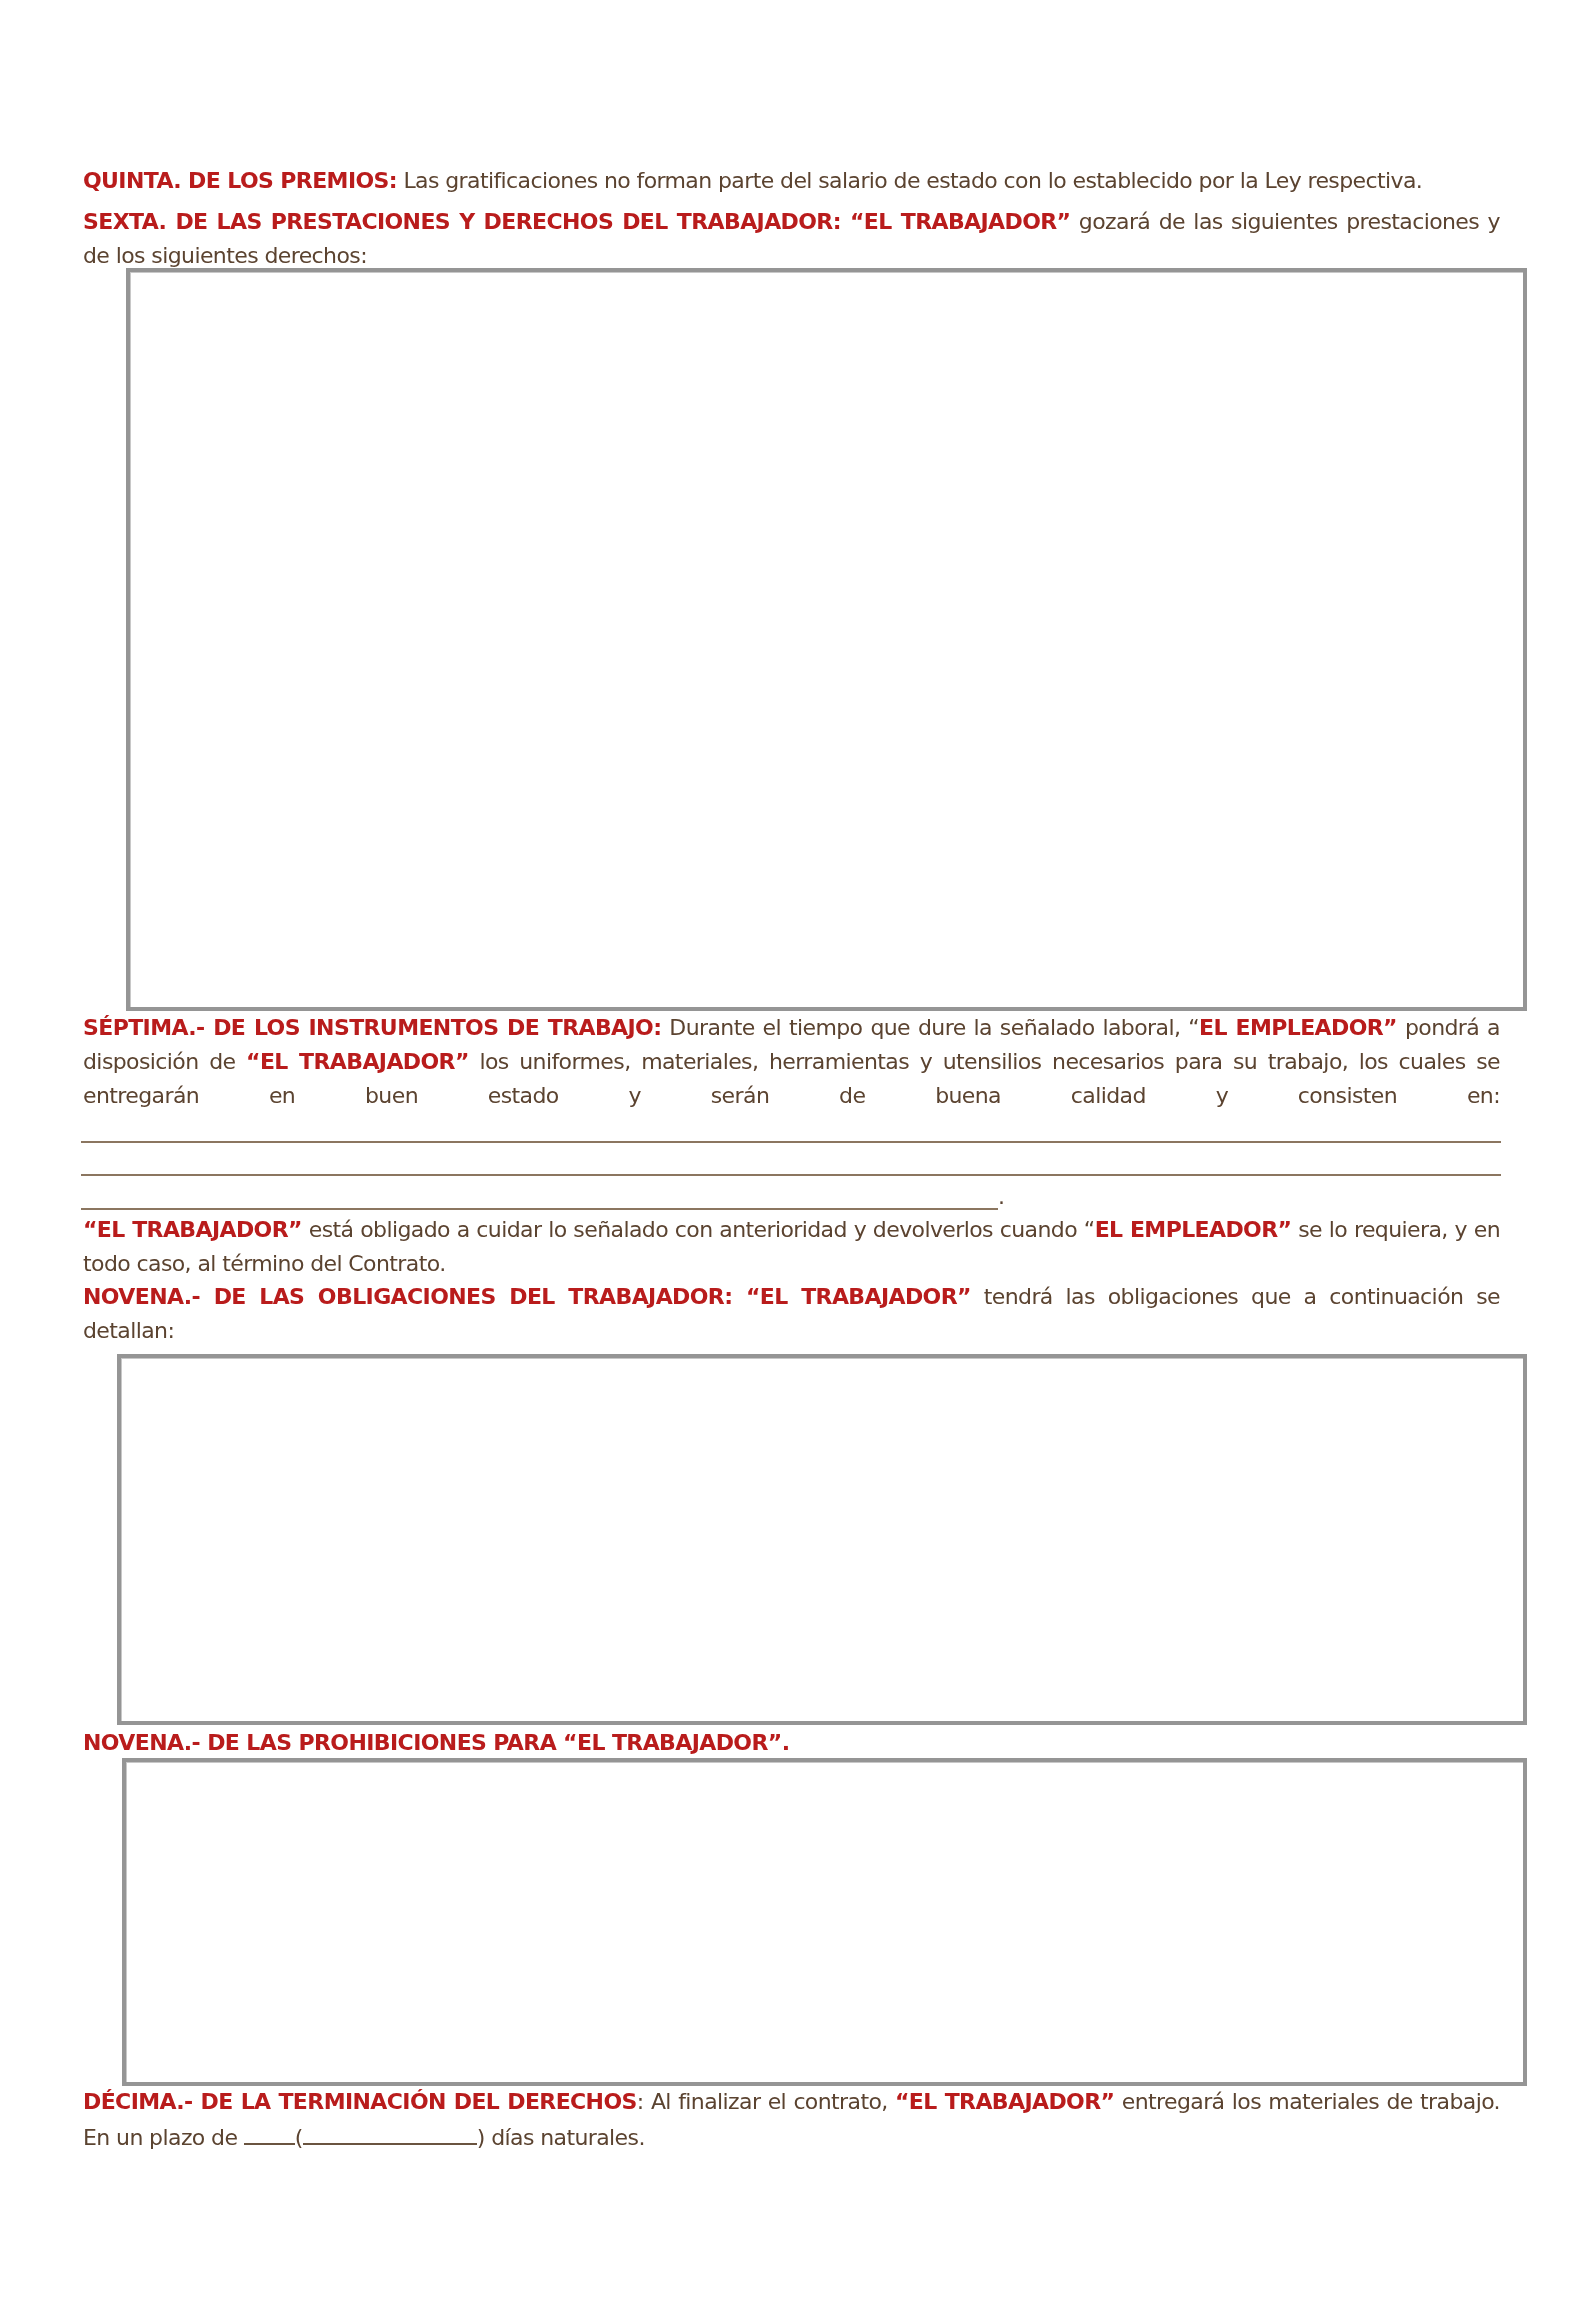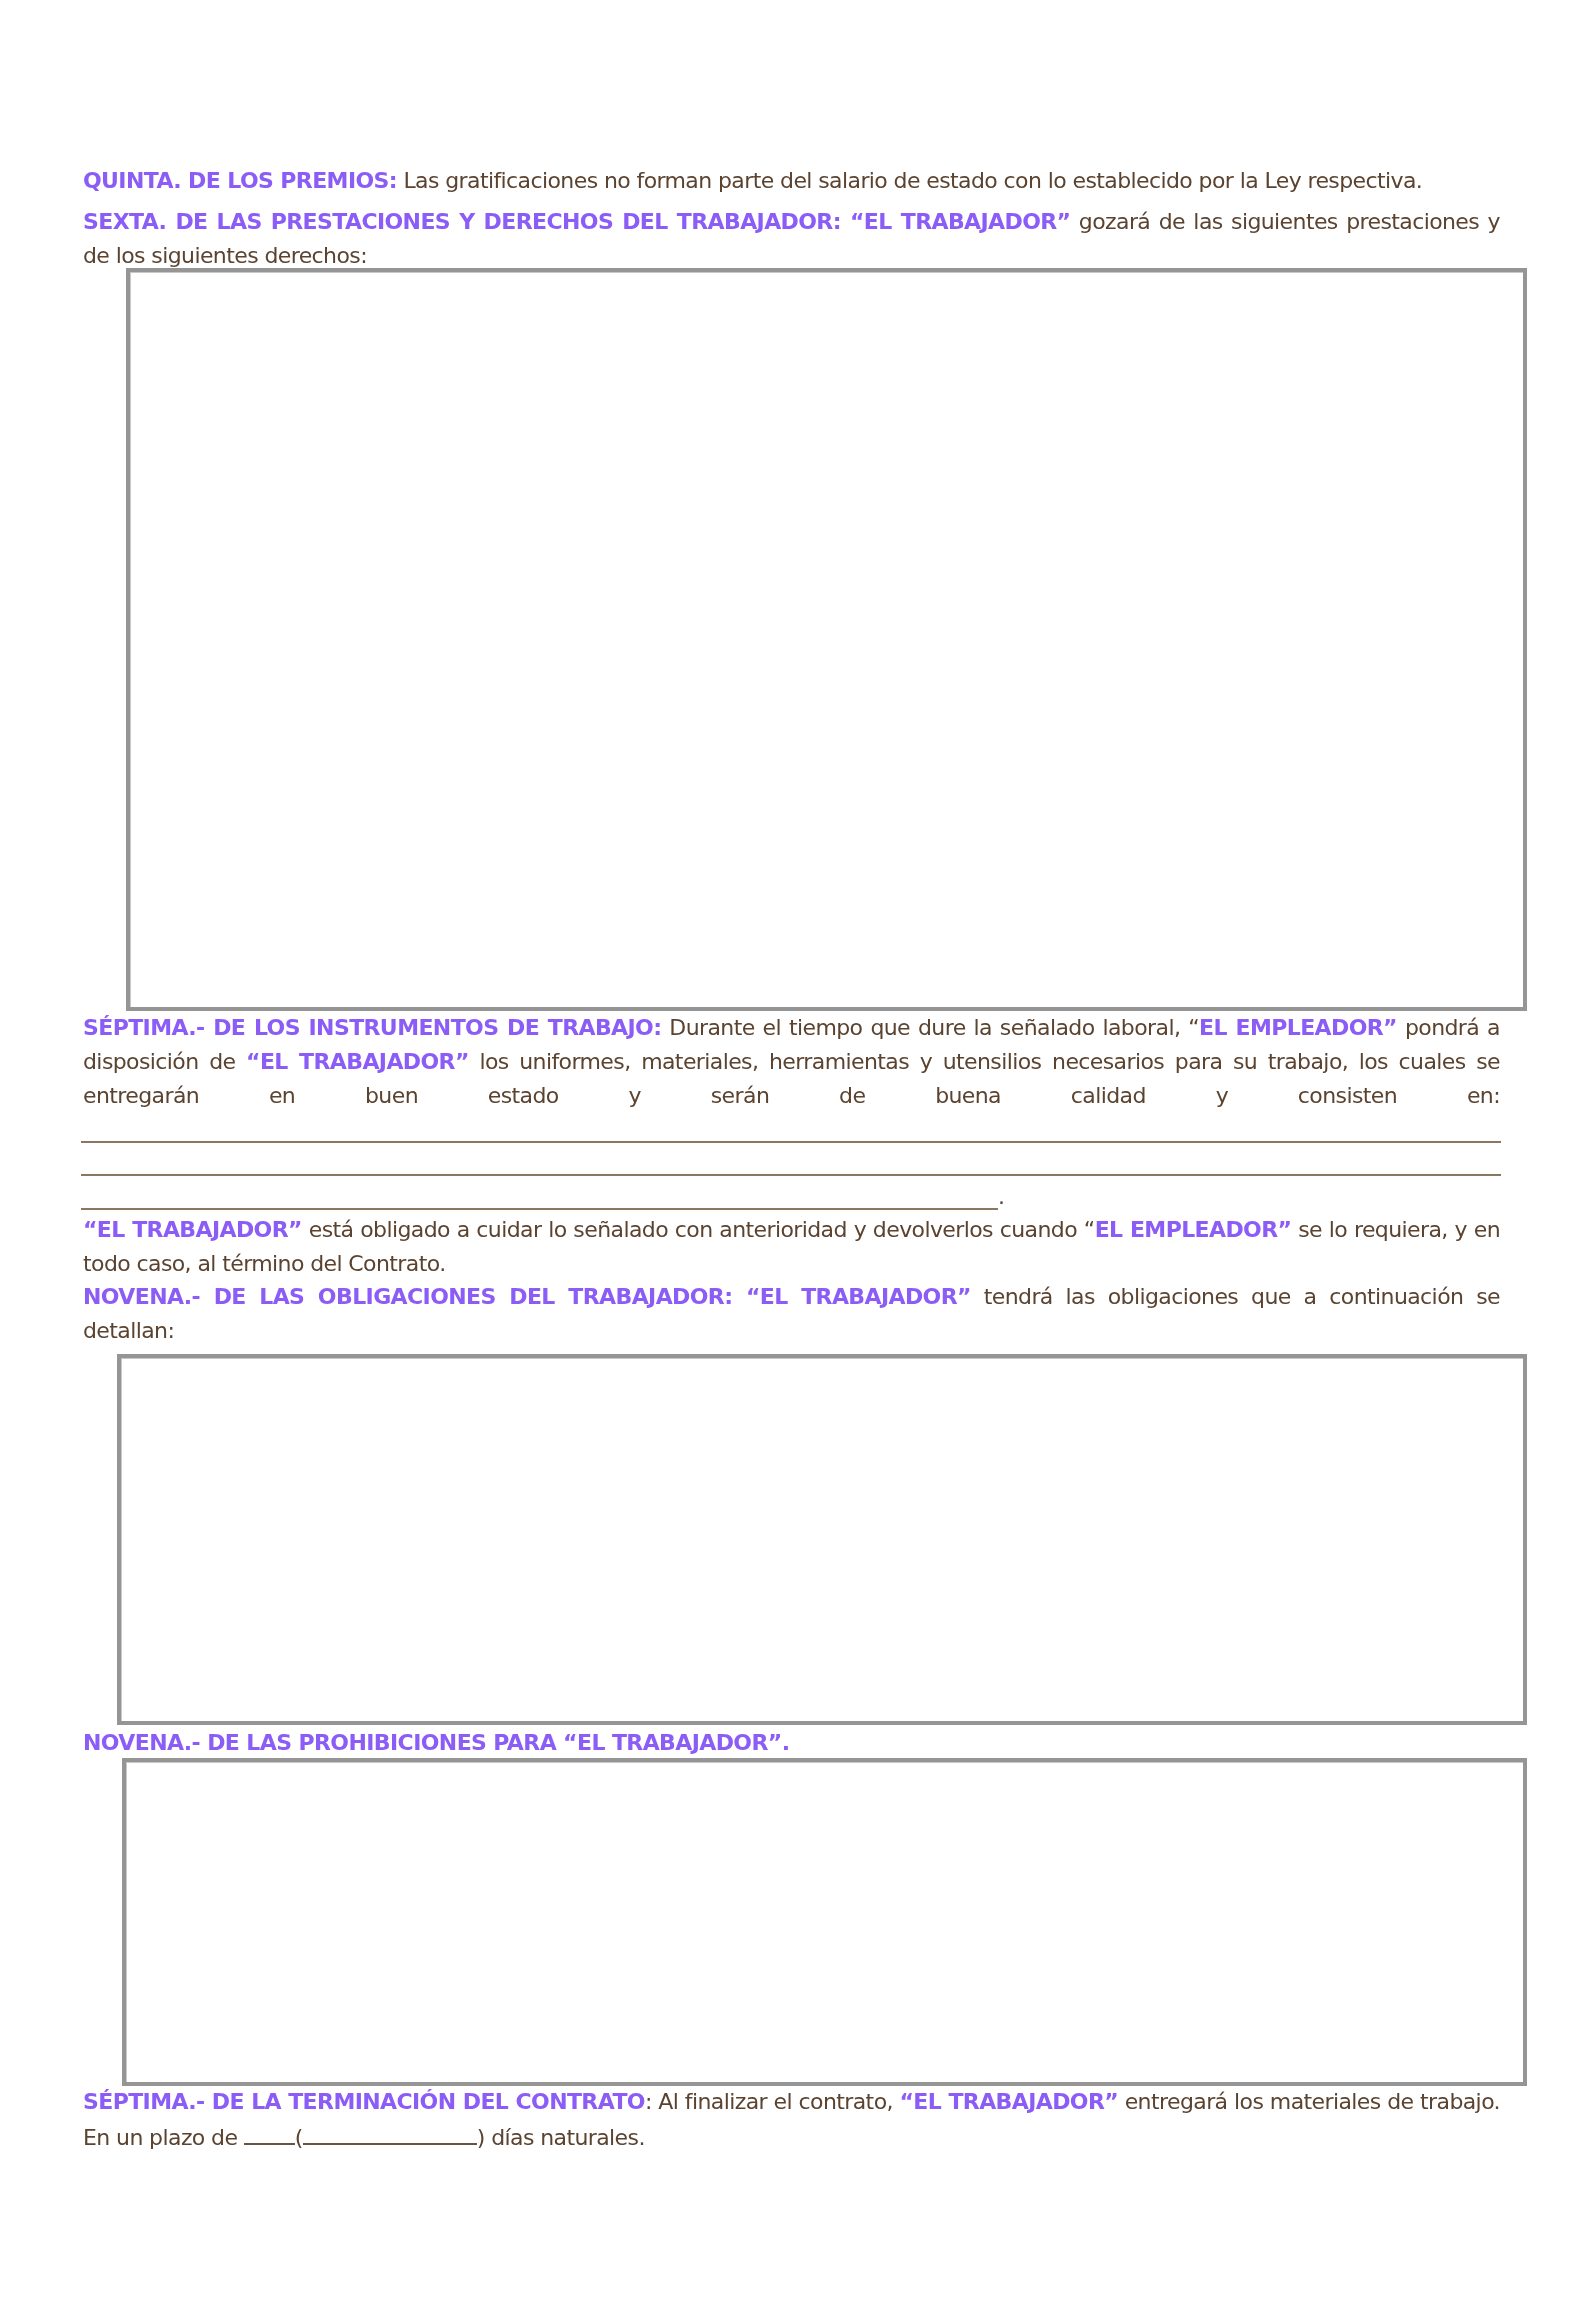--- a/index.html
+++ b/index.html
@@ -1,20 +1,20 @@
 <!DOCTYPE html>
 <html><head>
 <meta charset="utf-8">
 <style>
   html, body { margin: 0; padding: 0; background: #ffffff; }
   body { width: 1584px; height: 2322px; position: relative; overflow: hidden;
          font-family: "DejaVu Sans", "Liberation Sans", sans-serif; color: #5b4330; }
   .para { position: absolute; left: 83px; width: 1417px; font-size: 22px; line-height: 34px;
           letter-spacing: -0.6px; text-align: justify; }
-  .para b { color: #8b5cf6; font-weight: bold; }
+  .para b { color: #b91c1c; font-weight: bold; }
   .last-left { text-align-last: left; }
   .justify-all { text-align-last: justify; }
   .box { position: absolute; border: 4px solid #959595; background: #ffffff; box-sizing: border-box;
          box-shadow: inset 1px 1px 0 #c8c8c8; }
   .fill-line { position: absolute; height: 2px; background: #8b7660; }
   .blank { display: inline-block; border-bottom: 2px solid #6a5440; height: 24px; vertical-align: baseline; }
 </style>
 </head>
 <body>
 
@@ -47,15 +47,15 @@
 
 <div class="box" style="left:117px; top:1354px; width:1410px; height:371px;"></div>
 
 <div class="para last-left" style="top:1726px;">
   <b>NOVENA.- DE LAS PROHIBICIONES PARA “EL TRABAJADOR”.</b>
 </div>
 
 <div class="box" style="left:122px; top:1758px; width:1405px; height:328px;"></div>
 
 <div class="para last-left" style="top:2085px;">
-  <b>SÉPTIMA.- DE LA TERMINACIÓN DEL CONTRATO</b><span>:</span><span> Al finalizar el contrato, </span><b>“EL TRABAJADOR”</b><span> entregará los materiales de trabajo. En un plazo de </span><span class="blank" style="width:51px;"></span><span>(</span><span class="blank" style="width:174px;"></span><span>)</span><span> días naturales.</span>
+  <b>DÉCIMA.- DE LA TERMINACIÓN DEL DERECHOS</b><span>:</span><span> Al finalizar el contrato, </span><b>“EL TRABAJADOR”</b><span> entregará los materiales de trabajo. En un plazo de </span><span class="blank" style="width:51px;"></span><span>(</span><span class="blank" style="width:174px;"></span><span>)</span><span> días naturales.</span>
 </div>
 
 
 </body></html>

